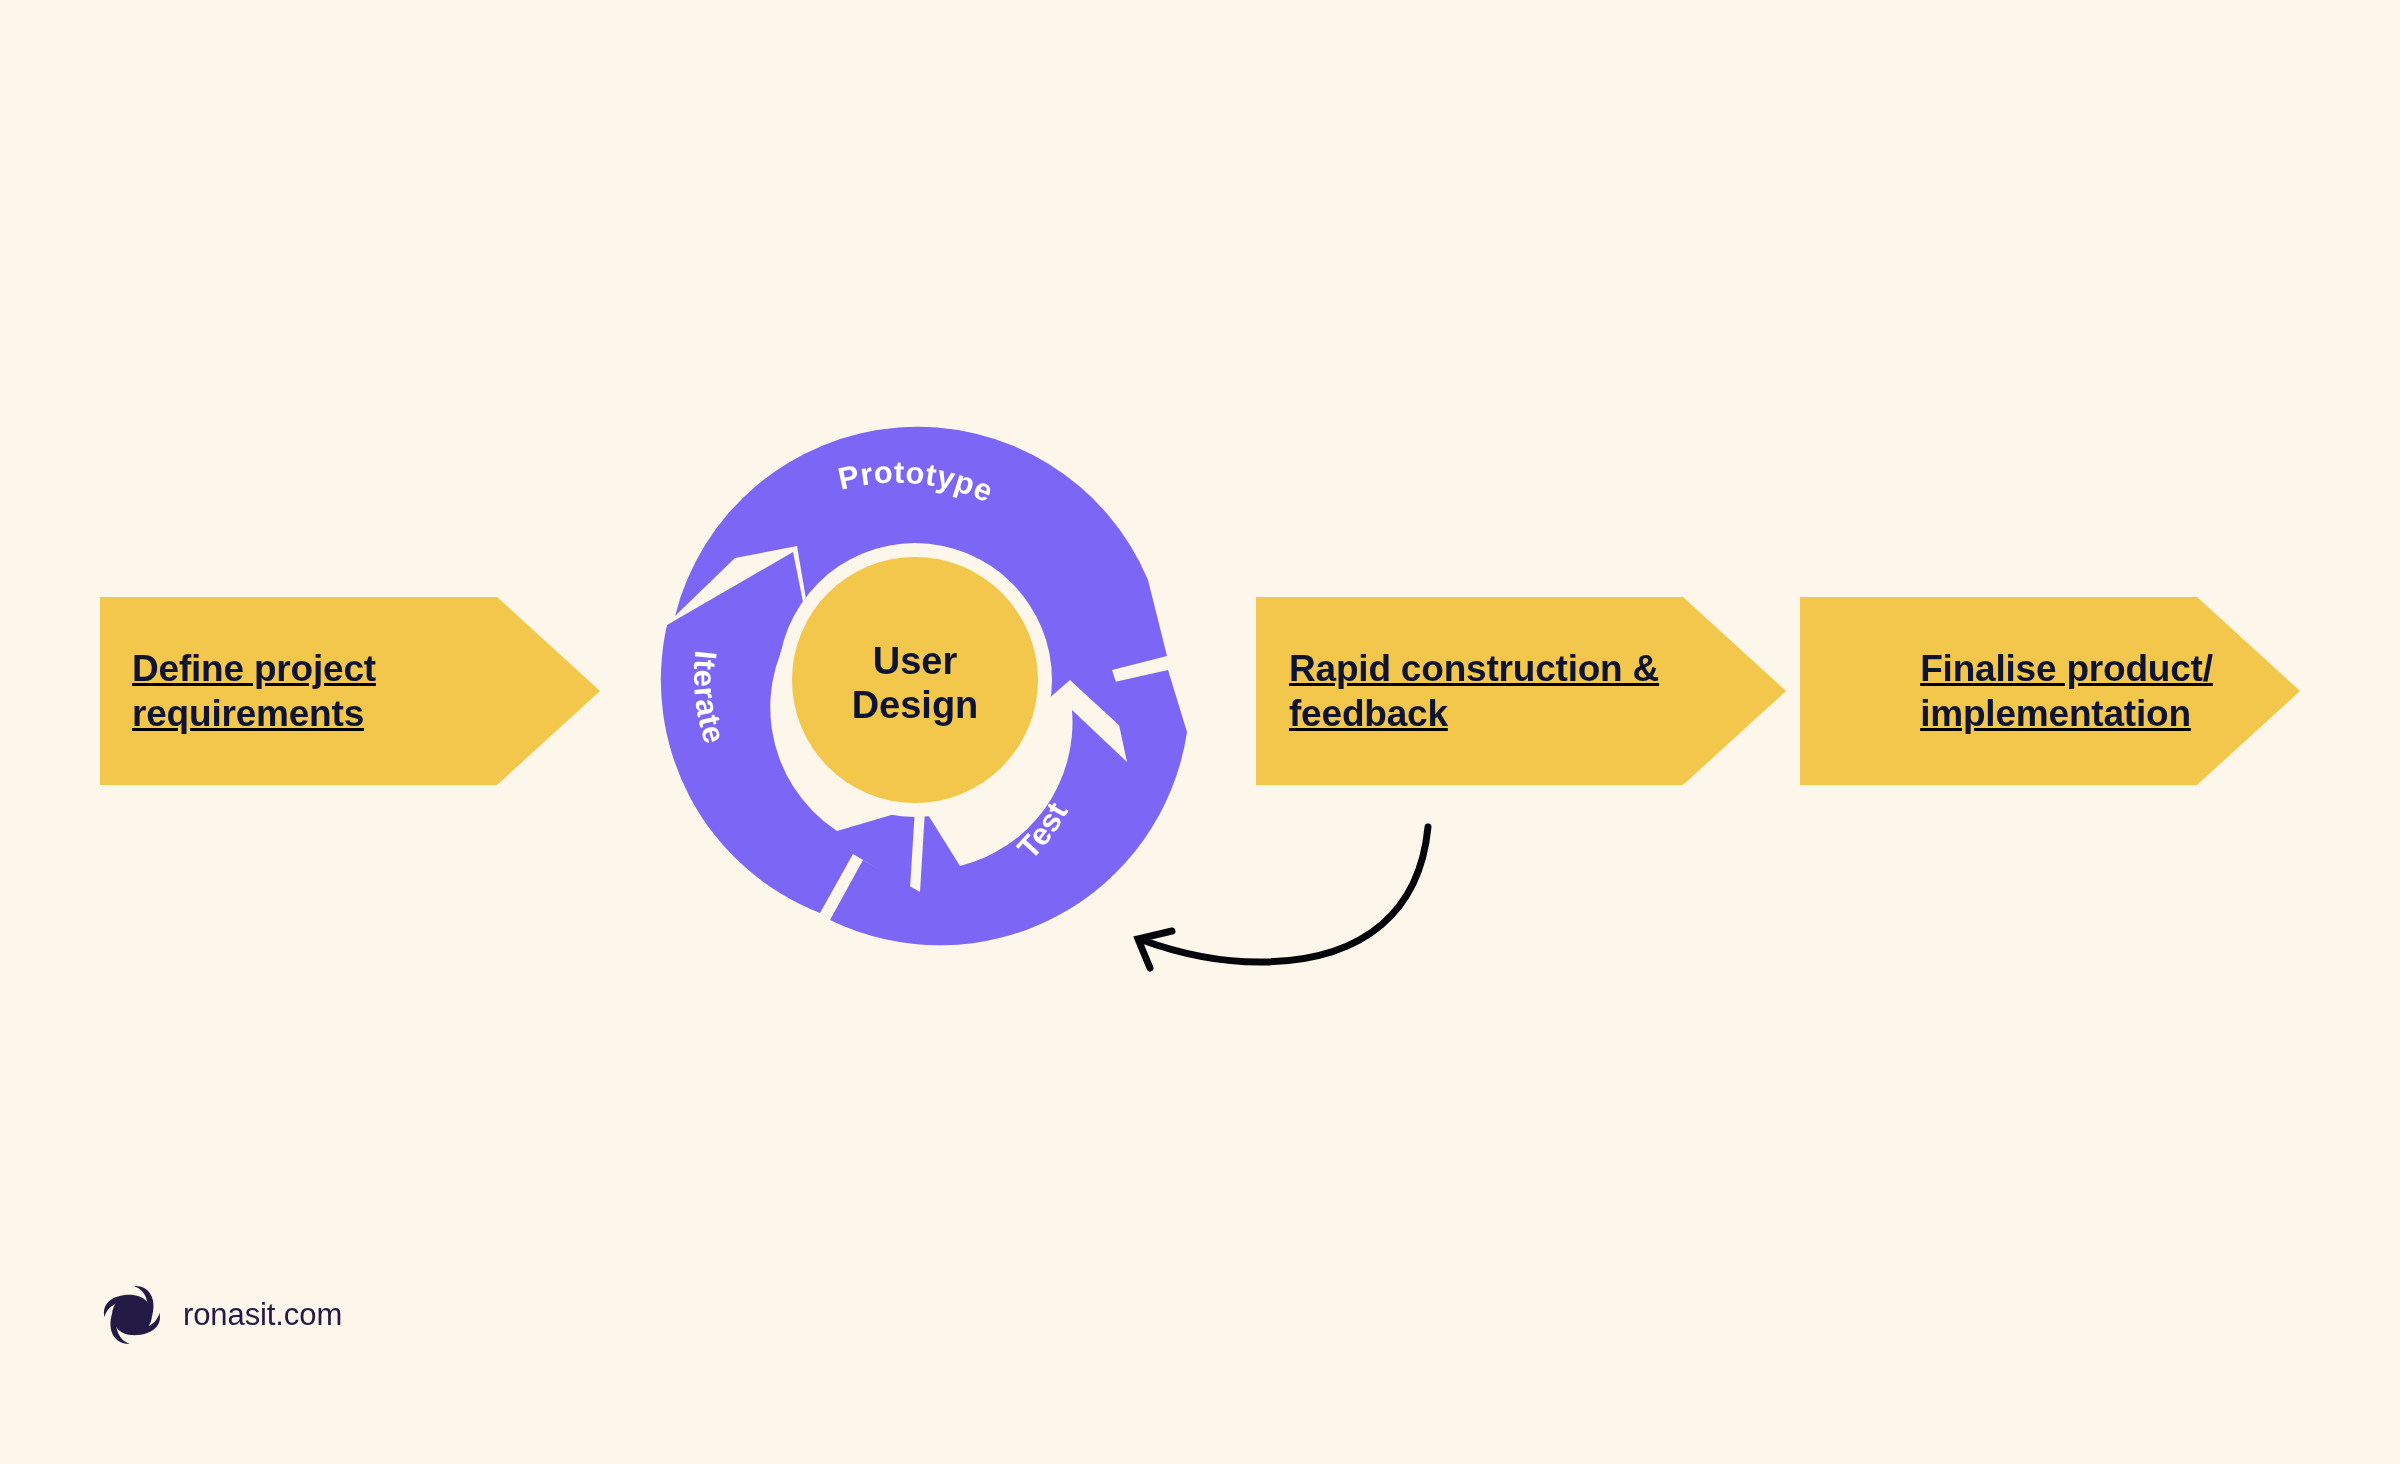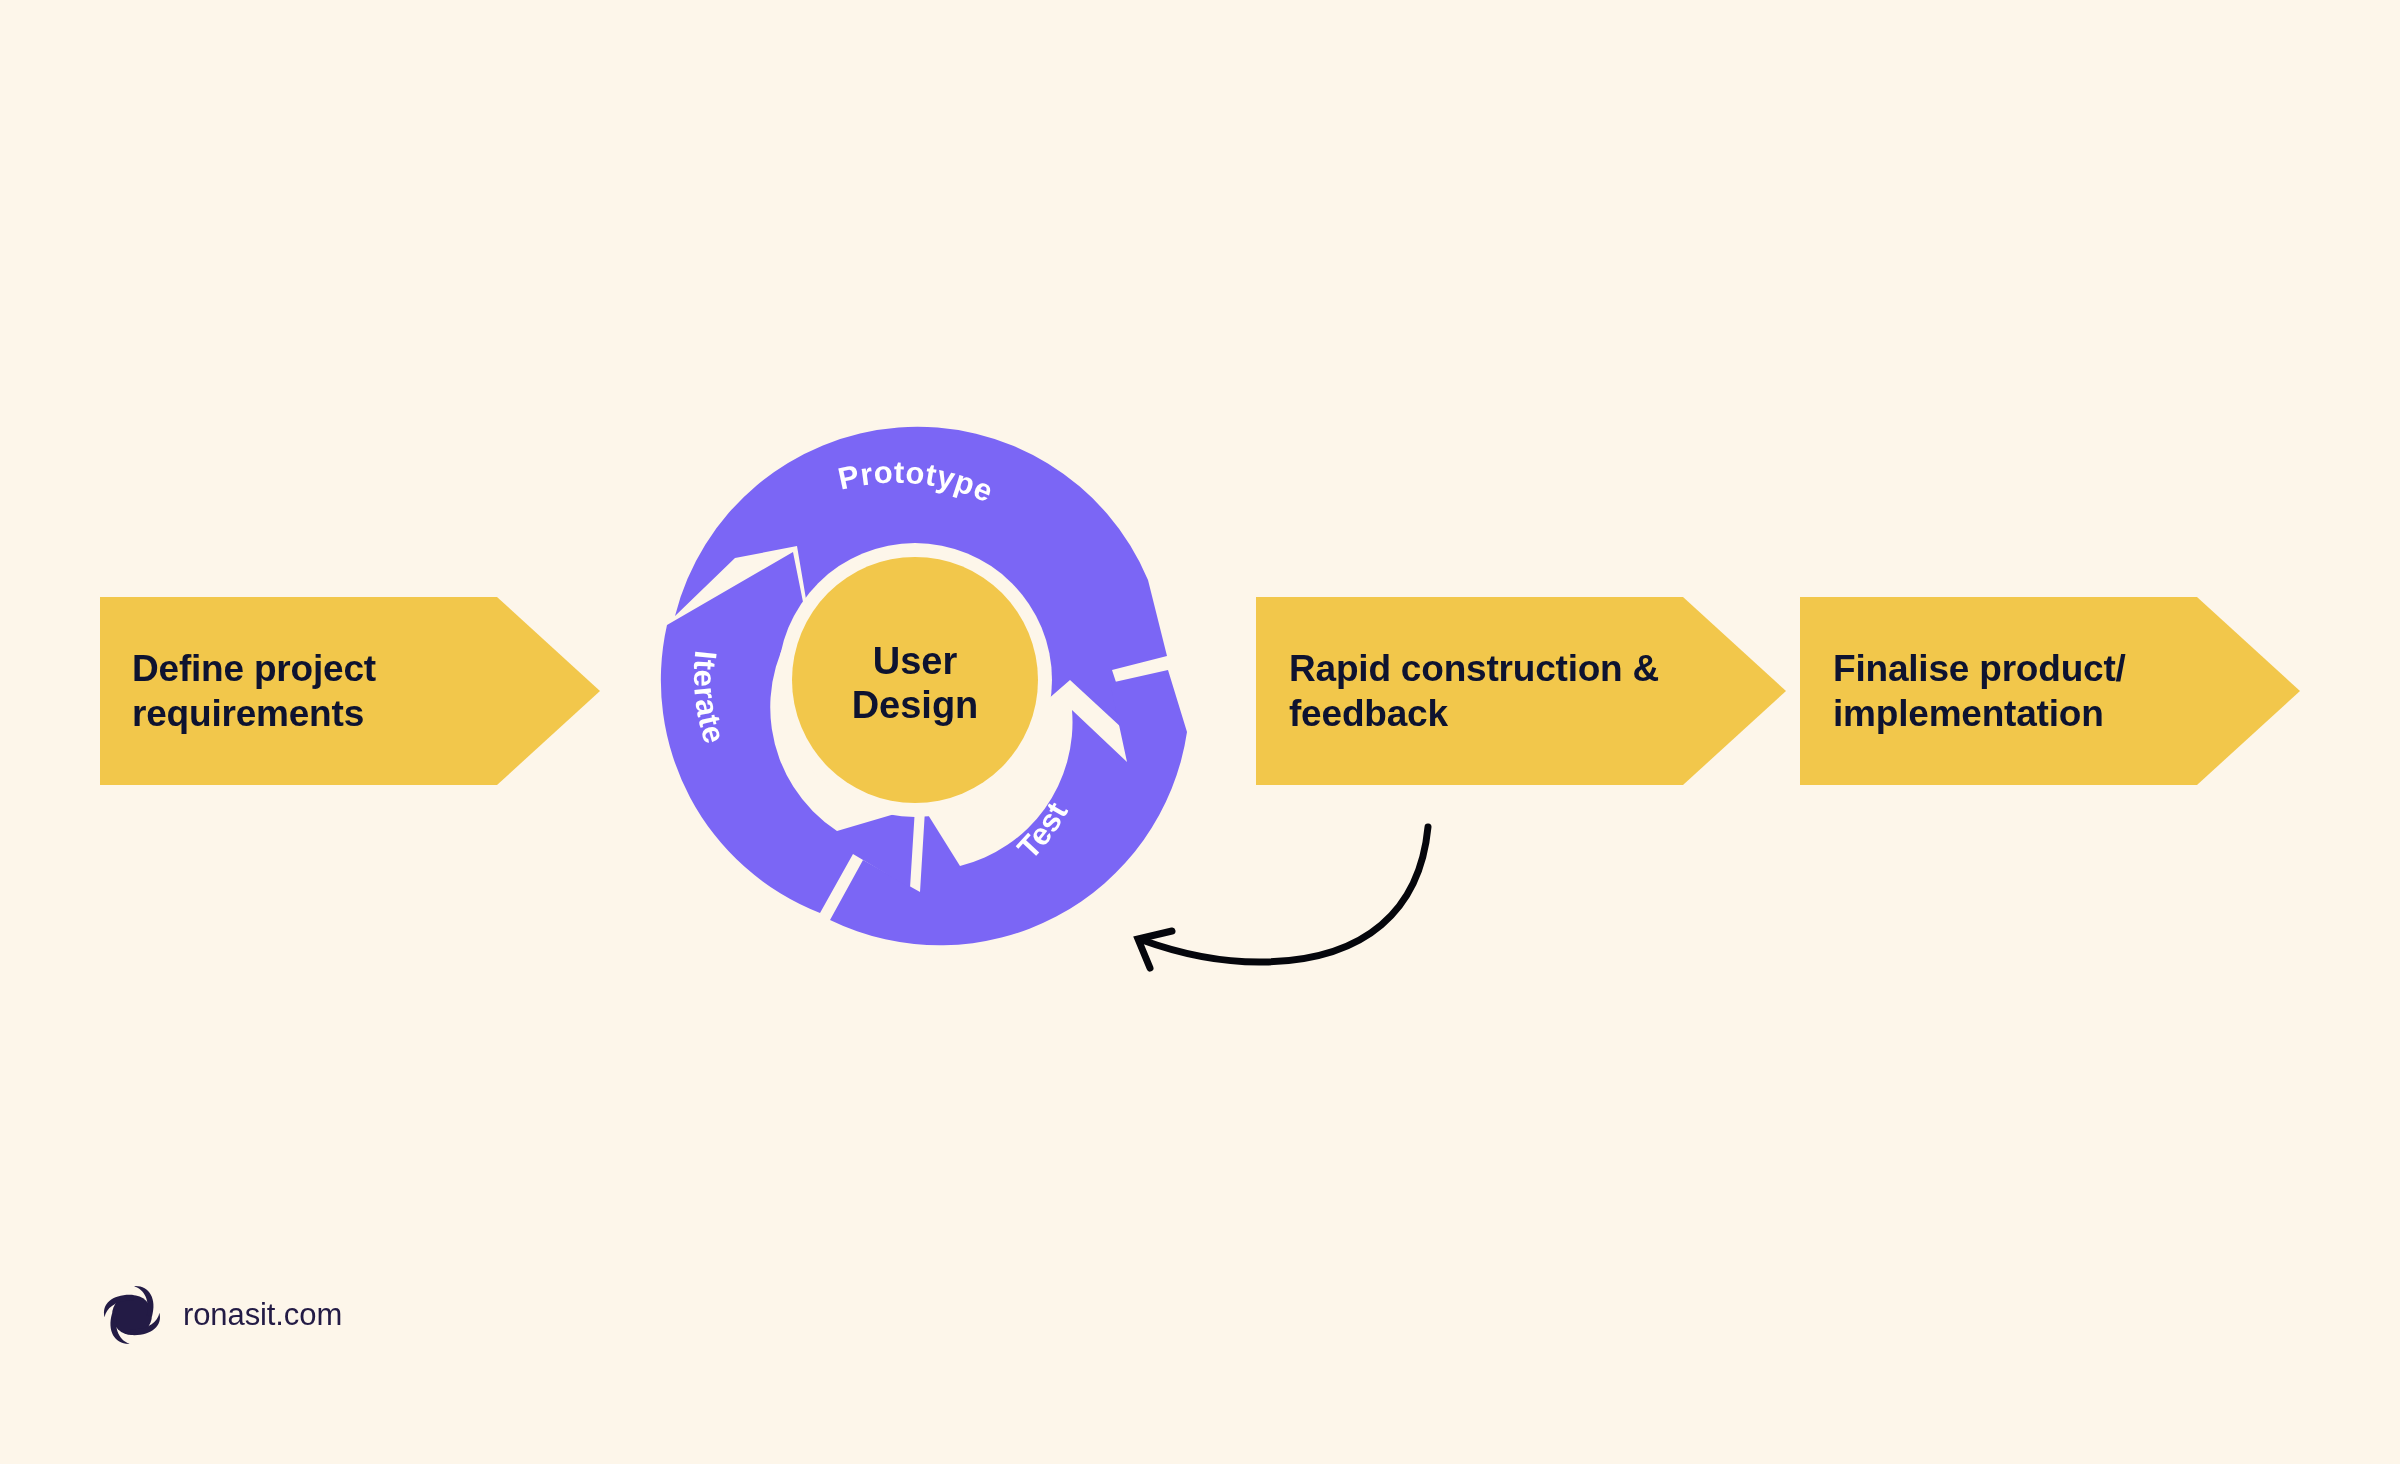--- a/index.html
+++ b/index.html
@@ -20,29 +20,30 @@
 
   
   .step {
     position: absolute;
     top: 597px;
     height: 188px;
     background: #F2C74B;
     display: flex;
     align-items: center;
     box-sizing: border-box;
+    text-decoration: underline;
   }
   .step.s1 { left: 100px;  width: 500px; padding-left: 32px; }
   .step.s2 { left: 1232px; width: 530px; padding-left: 33px; }
   .step.s3 { left: 1800px; width: 500px; padding-left: 33px; }
 
   
   .step.s1 { clip-path: polygon(0 0, calc(100% - 103px) 0, 100% 50%, calc(100% - 103px) 100%, 0 100%); }
   .step.s2 { clip-path: polygon(0 0, calc(100% - 103px) 0, 100% 50%, calc(100% - 103px) 100%, 0 100%); margin-left: 24px; }
-  .step.s3 { clip-path: polygon(0 0, calc(100% - 103px) 0, 100% 50%, calc(100% - 103px) 100%, 0 100%); }
+  .step.s3 { clip-path: polygon(0 0, calc(100% - 103px) 0, 100% 50%, calc(100% - 103px) 100%, 0 100%); justify-content: center; }
 
   .step-label {
     color: #0E1330;
     font-size: 37px;
     font-weight: bold;
     line-height: 1.22;
     letter-spacing: -0.2px;
     white-space: pre-line;
   }
 

